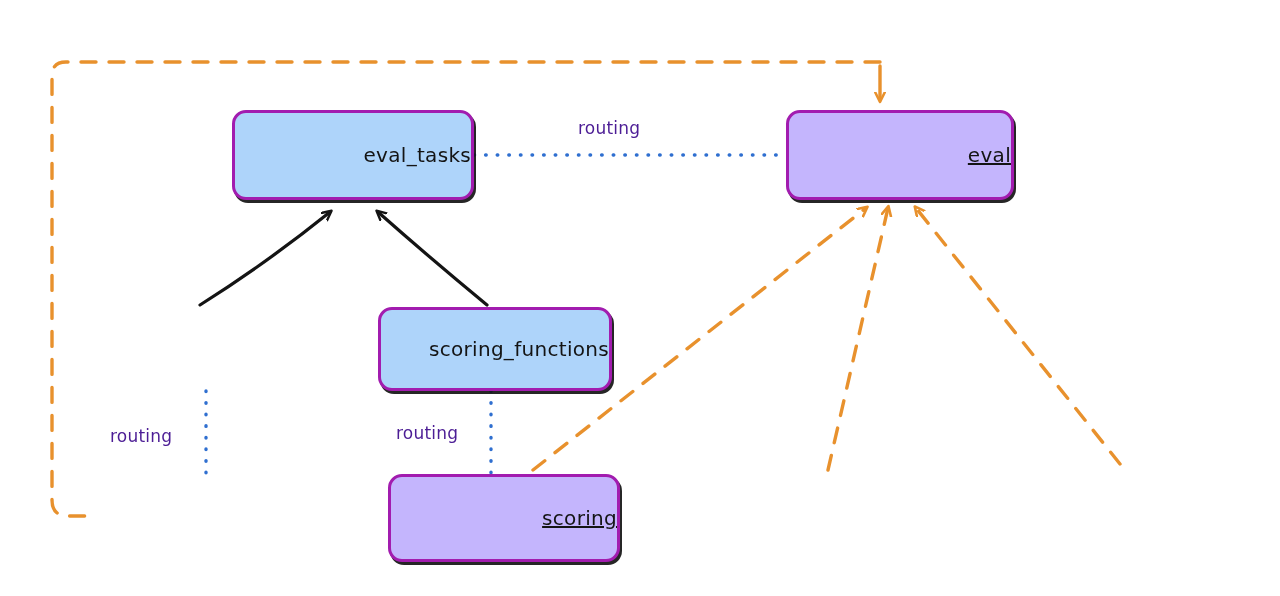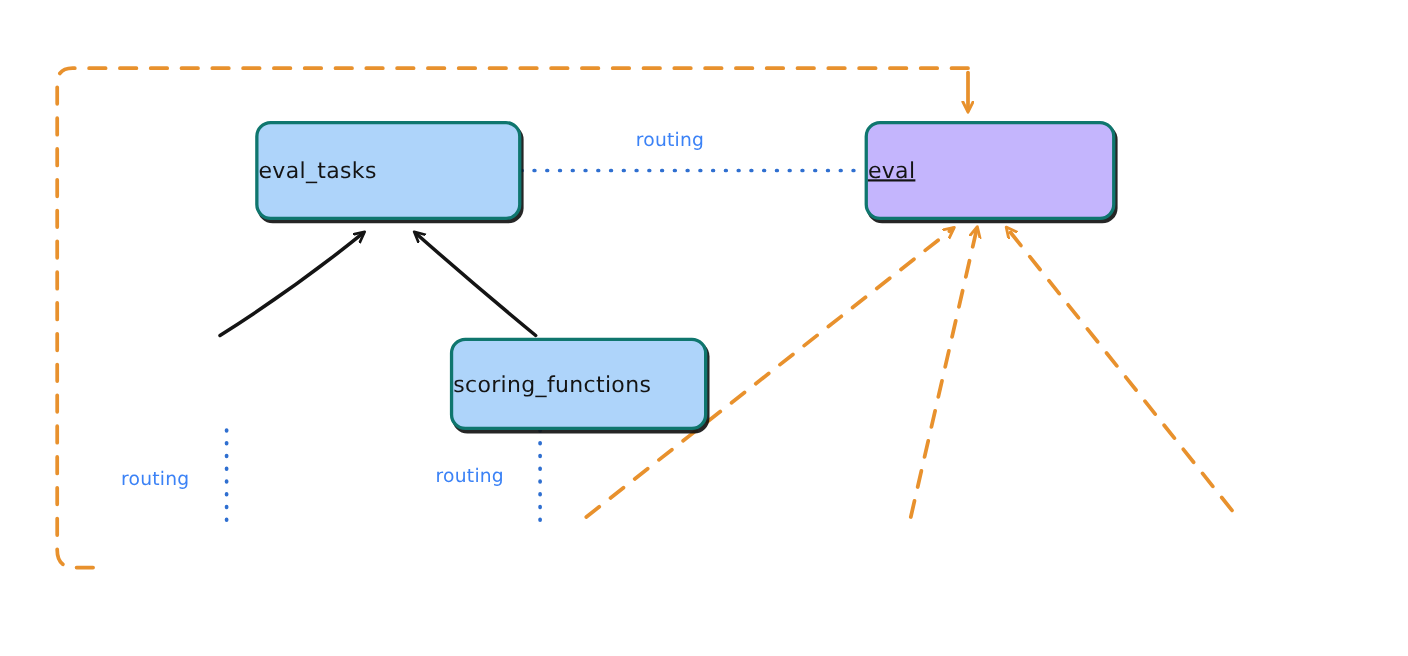--- a/index.html
+++ b/index.html
@@ -20,40 +20,40 @@
   #edges-layer {
     position: absolute;
     left: 0;
     top: 0;
     width: 1280px;
     height: 596px;
   }
   .node {
     position: absolute;
     box-sizing: border-box;
-    border: 3px solid #0f766e;
+    border: 3px solid #a21caf;
     border-radius: 14px;
     display: flex;
     align-items: center;
-    justify-content: flex-start;
+    justify-content: flex-end;
     font-size: 20px;
     color: #141414;
     letter-spacing: 0.3px;
     box-shadow: 2px 3px 0 rgba(20,20,20,0.92);
   }
   .node-blue { background: #aed4fa; }
   .node-green { background: #c4b5fd; text-decoration: underline; }
   .node-label {
     pointer-events: none;
     white-space: nowrap;
   }
   .edge-label {
     position: absolute;
     font-size: 17px;
-    color: #3b82f6;
+    color: #4c1d95;
     white-space: nowrap;
     letter-spacing: 0.2px;
   }
 </style>
 </head>
 <body>
 
 <div id="diagram-root">
 
   <svg id="edges-layer" viewBox="0 0 1280 596" xmlns="http://www.w3.org/2000/svg">
@@ -88,25 +88,28 @@
 
   <div class="node node-blue" style="left:232px; top:110px; width:242px; height:90px;">
     <span class="node-label">eval_tasks</span>
   </div>
 
   <div class="node node-green" style="left:786px; top:110px; width:228px; height:90px;">
     <span class="node-label">eval</span>
   </div>
 
 
-  <div class="node node-blue" style="left:378px; top:307px; width:234px; height:84px;margin-left:31px;">
+  <div class="node node-blue" style="left:378px; top:307px; width:234px; height:84px;">
     <span class="node-label">scoring_functions</span>
   </div>
 
 
+  <div class="node node-green" style="left:388px; top:474px; width:232px; height:88px;">
+    <span class="node-label">scoring</span>
+  </div>
 
 
 
   <div class="edge-label" style="left:578px; top:118px;">routing</div>
 
   <div class="edge-label" style="left:110px; top:426px;">routing</div>
 
   <div class="edge-label" style="left:396px; top:423px;">routing</div>
 
 </div>

